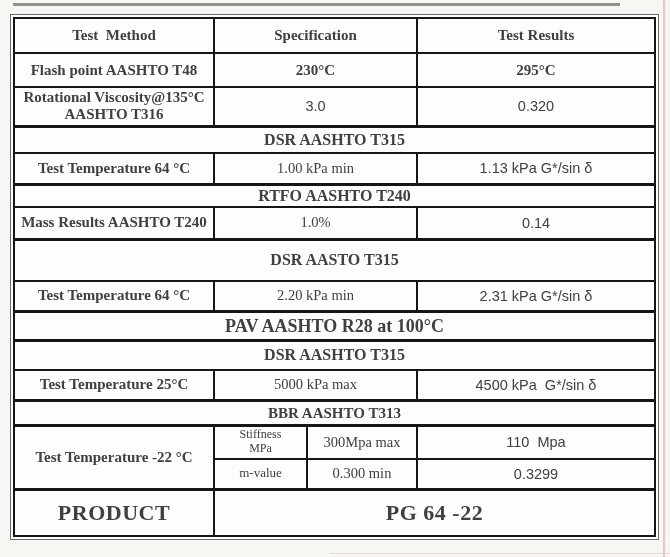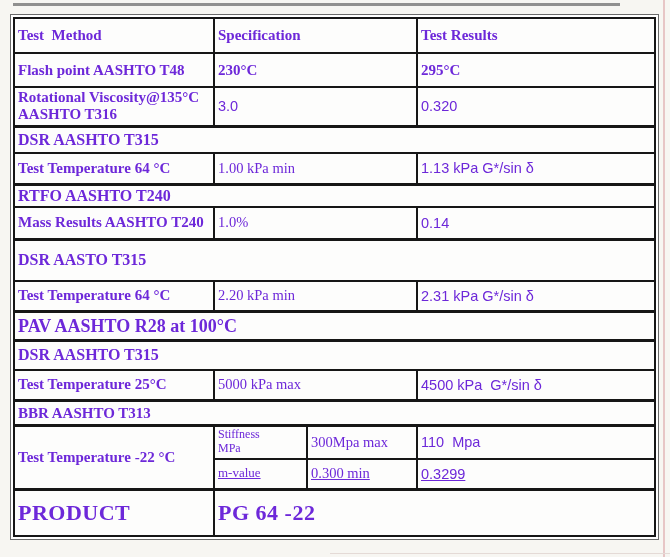--- a/index.html
+++ b/index.html
@@ -14,31 +14,31 @@
   .artifact-bottom{position:absolute;left:330px;top:553px;width:340px;height:1px;background:#e4dad6;}
 
   
   .table-wrap{
     position:absolute;left:10px;top:14px;
     border:1px solid #6a6a6a;background:#fff;padding:2px;
   }
   table{border-collapse:collapse;table-layout:fixed;width:641px;background:#fdfdfc;}
   td{
     border:2px solid #161616;
-    vertical-align:middle;
-    color:#6d28d9;
+    text-align:center;vertical-align:middle;
+    color:#404040;
     font-size:15px;font-weight:bold;
     white-space:pre-wrap;
     padding:1px 3px;
     overflow:hidden;
   }
   
   tr.sec td{border-top-width:3px;font-size:16px;}
   tr.thicktop td{border-top-width:3px;}
-  tr.thin-top td{border-top-width:1px;text-decoration:underline;}
+  tr.thin-top td{border-top-width:1px;}
   .serifreg{font-weight:normal;font-size:14.5px;}
   .sans{font-family:"Liberation Sans", sans-serif;font-weight:normal;font-size:14.5px;}
   .small{font-weight:normal;font-size:12px;line-height:1.15;}
   .big{font-size:22px;letter-spacing:.5px;}
 </style>
 </head>
 <body>
 
 <div class="artifact-top"></div>
 <div class="artifact-right"></div>

